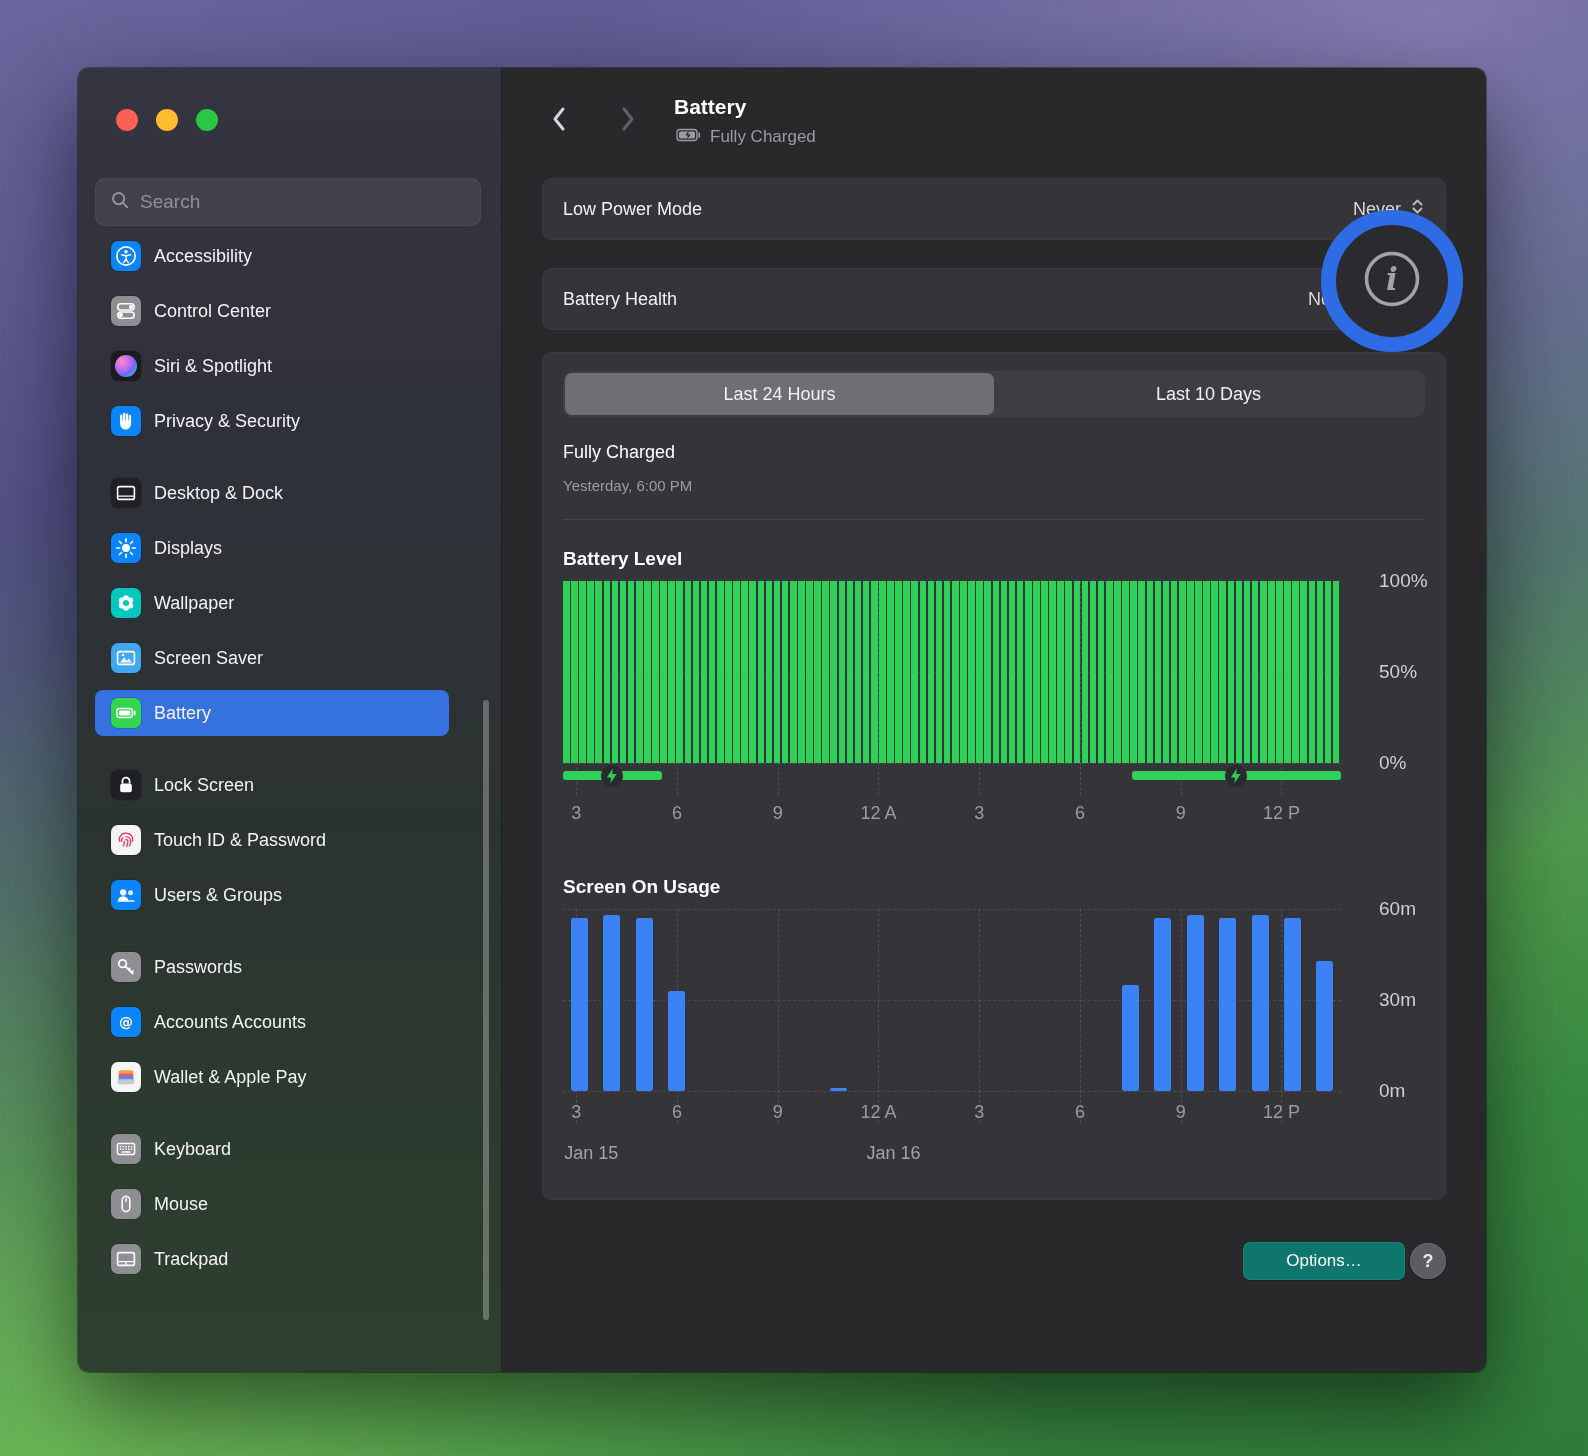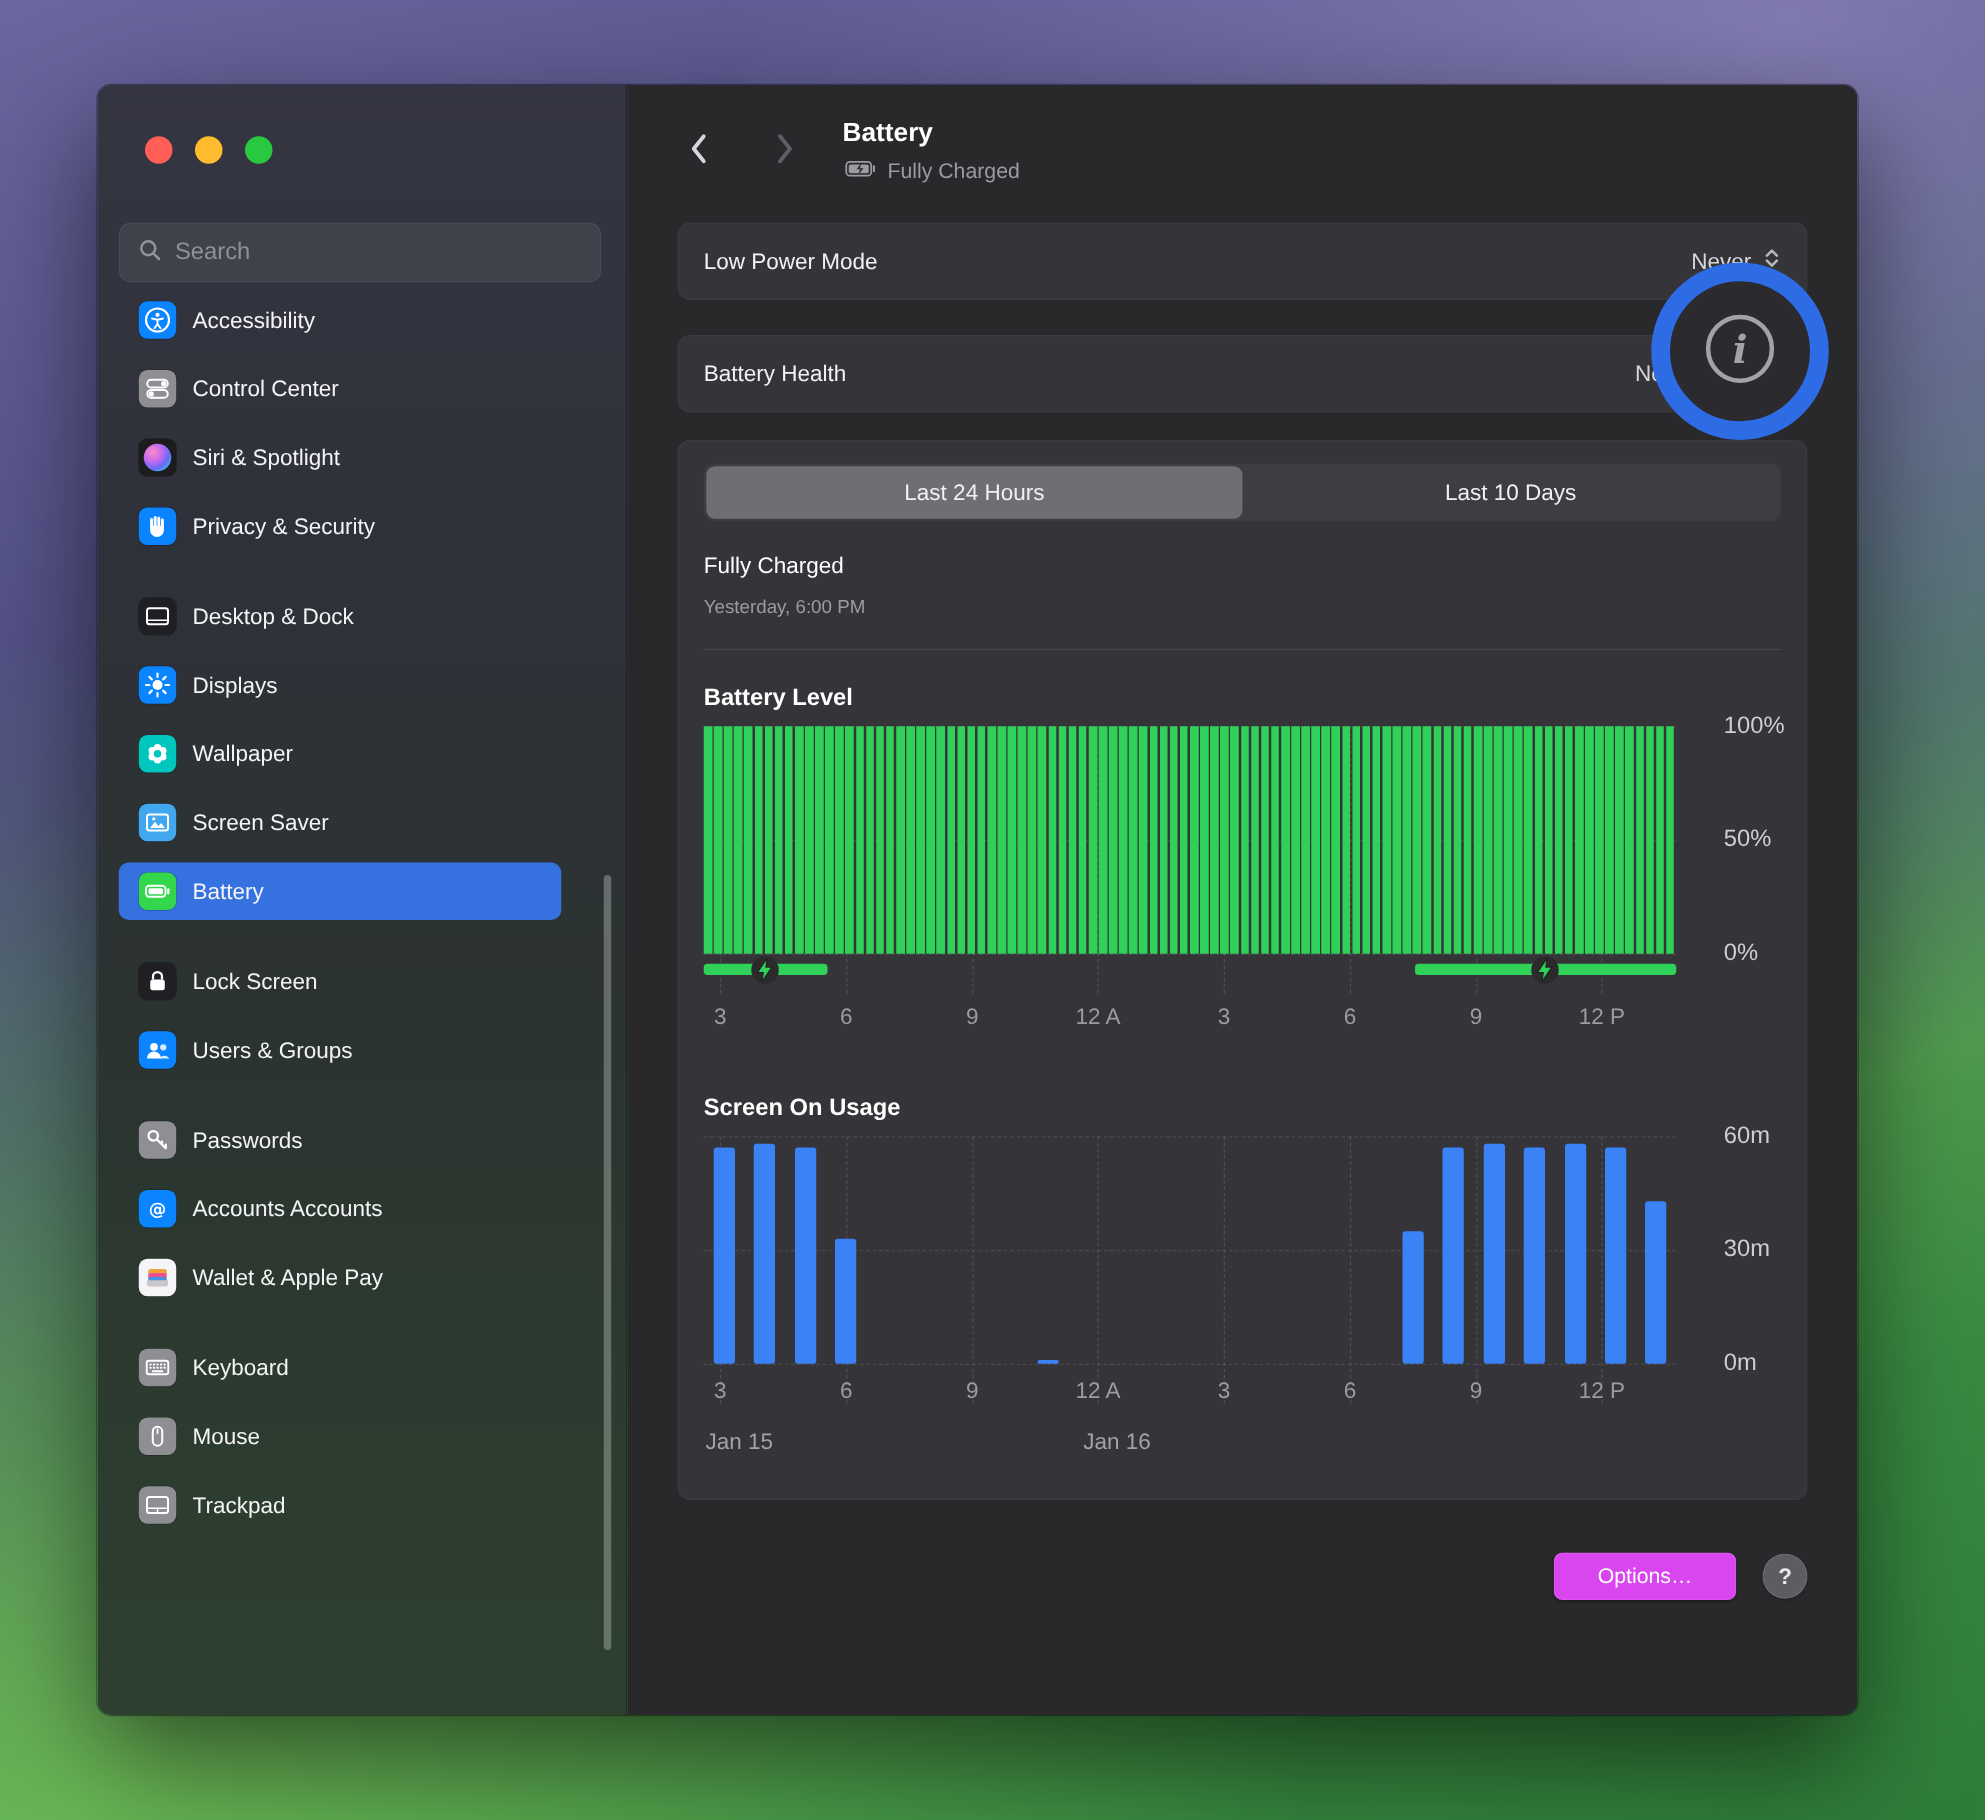--- a/index.html
+++ b/index.html
@@ -93,22 +93,22 @@
   .xl1 { top:450px; } .xl2 { top:749px; }
   .xlab { position:absolute; transform:translateX(-50%); font-size:18px; color:#9b9ba1;
     white-space:nowrap; }
   .datelabels { position:absolute; left:20px; top:790px; width:778px; height:24px; }
   .datelab { position:absolute; transform:translateX(-22%); font-size:18px; color:#a3a3a3;
     white-space:nowrap;text-align:right; }
   .charge-strip { position:absolute; left:20px; top:418px; width:778px; height:9px; }
   .charge-seg { position:absolute; top:0; height:9px; border-radius:3px; background:#30d158; }
   .bolt { position:absolute; top:-8.5px; width:26px; height:26px; transform:translateX(-50%); }
 
-  .options-btn { position:absolute; left:741px; top:1174px; width:146px; height:38px;
-    border-radius:7px; background:#d946ef; border:1px solid rgba(255,255,255,.08);
+  .options-btn { position:absolute; left:741px; top:1174px; width:162px; height:38px;
+    border-radius:7px; background:#0f766e; border:1px solid rgba(255,255,255,.08);
     color:#fff; font-size:17px; display:flex; align-items:center; justify-content:center;
     box-shadow:0 1px 2px rgba(0,0,0,.3); }
   .help-btn { position:absolute; left:908px; top:1175px; width:36px; height:36px;
     border-radius:50%; background:#5c5c61; border:1px solid rgba(255,255,255,.1);
     color:#e8e8ea; font-size:18px; font-weight:700; display:flex; align-items:center;
     justify-content:center; box-shadow:0 1px 2px rgba(0,0,0,.3); }
 
   
   .annotation-ring { position:absolute; left:1321px; top:210px; width:142px; height:142px;
     border:15px solid #2e6ce6; border-radius:50%; background:#2b2b2f; z-index:10;
@@ -248,20 +248,36 @@
           </div>
           <div class="nav-group">
             <div class="nav-row">
               <span class="app-icon" style="background: rgb(32, 32, 36);">
                 <svg viewBox="0 0 24 24">
                   <path d="M8.4 10.6 V8.2 a3.6 3.6 0 0 1 7.2 0 v2.4" fill="none" stroke="#fff" stroke-width="1.8"></path>
                   <rect x="6.2" y="10.6" width="11.6" height="8.6" rx="2" fill="#fff"></rect>
                 </svg>
               </span>
               <span class="nav-label">Lock Screen</span>
+            </div>
+            <div class="nav-row">
+              <span class="app-icon" style="background: rgb(245, 245, 247);">
+                <svg viewBox="0 0 24 24">
+                  <g fill="none" stroke="#ff2d55" stroke-width="1.3" stroke-linecap="round">
+                    <path d="M8.2 6.4 a7 7 0 0 1 7.6 0"></path>
+                    <path d="M5.6 13.2 a6.6 6.6 0 0 1 2.6-7"></path>
+                    <path d="M18.4 13.2 a6.6 6.6 0 0 0 -2.6-7"></path>
+                    <path d="M12 8.6 a4.6 4.6 0 0 1 4.6 4.6 c0 1.8-.3 3.4-1 4.9"></path>
+                    <path d="M12 11.4 a1.9 1.9 0 0 1 1.9 1.9 c0 2-.4 3.7-1.2 5.2"></path>
+                    <path d="M7.4 13.2 a4.6 4.6 0 0 1 1.3-3.2"></path>
+                    <path d="M9.3 17.9 c.6-1.3 1-2.9 1-4.7"></path>
+                  </g>
+                </svg>
+              </span>
+              <span class="nav-label">Touch ID &amp; Password</span>
             </div>
             <div class="nav-row">
               <span class="app-icon" style="background: rgb(10, 132, 255);">
                 <svg viewBox="0 0 24 24">
                   <g fill="#fff">
                     <circle cx="9.2" cy="9.4" r="3.1"></circle>
                     <path d="M3.6 18.8 a5.6 5.6 0 0 1 11.2 0 z"></path>
                   </g>
                   <g fill="#fff" opacity="0.85">
                     <circle cx="16.6" cy="9.8" r="2.5"></circle>

